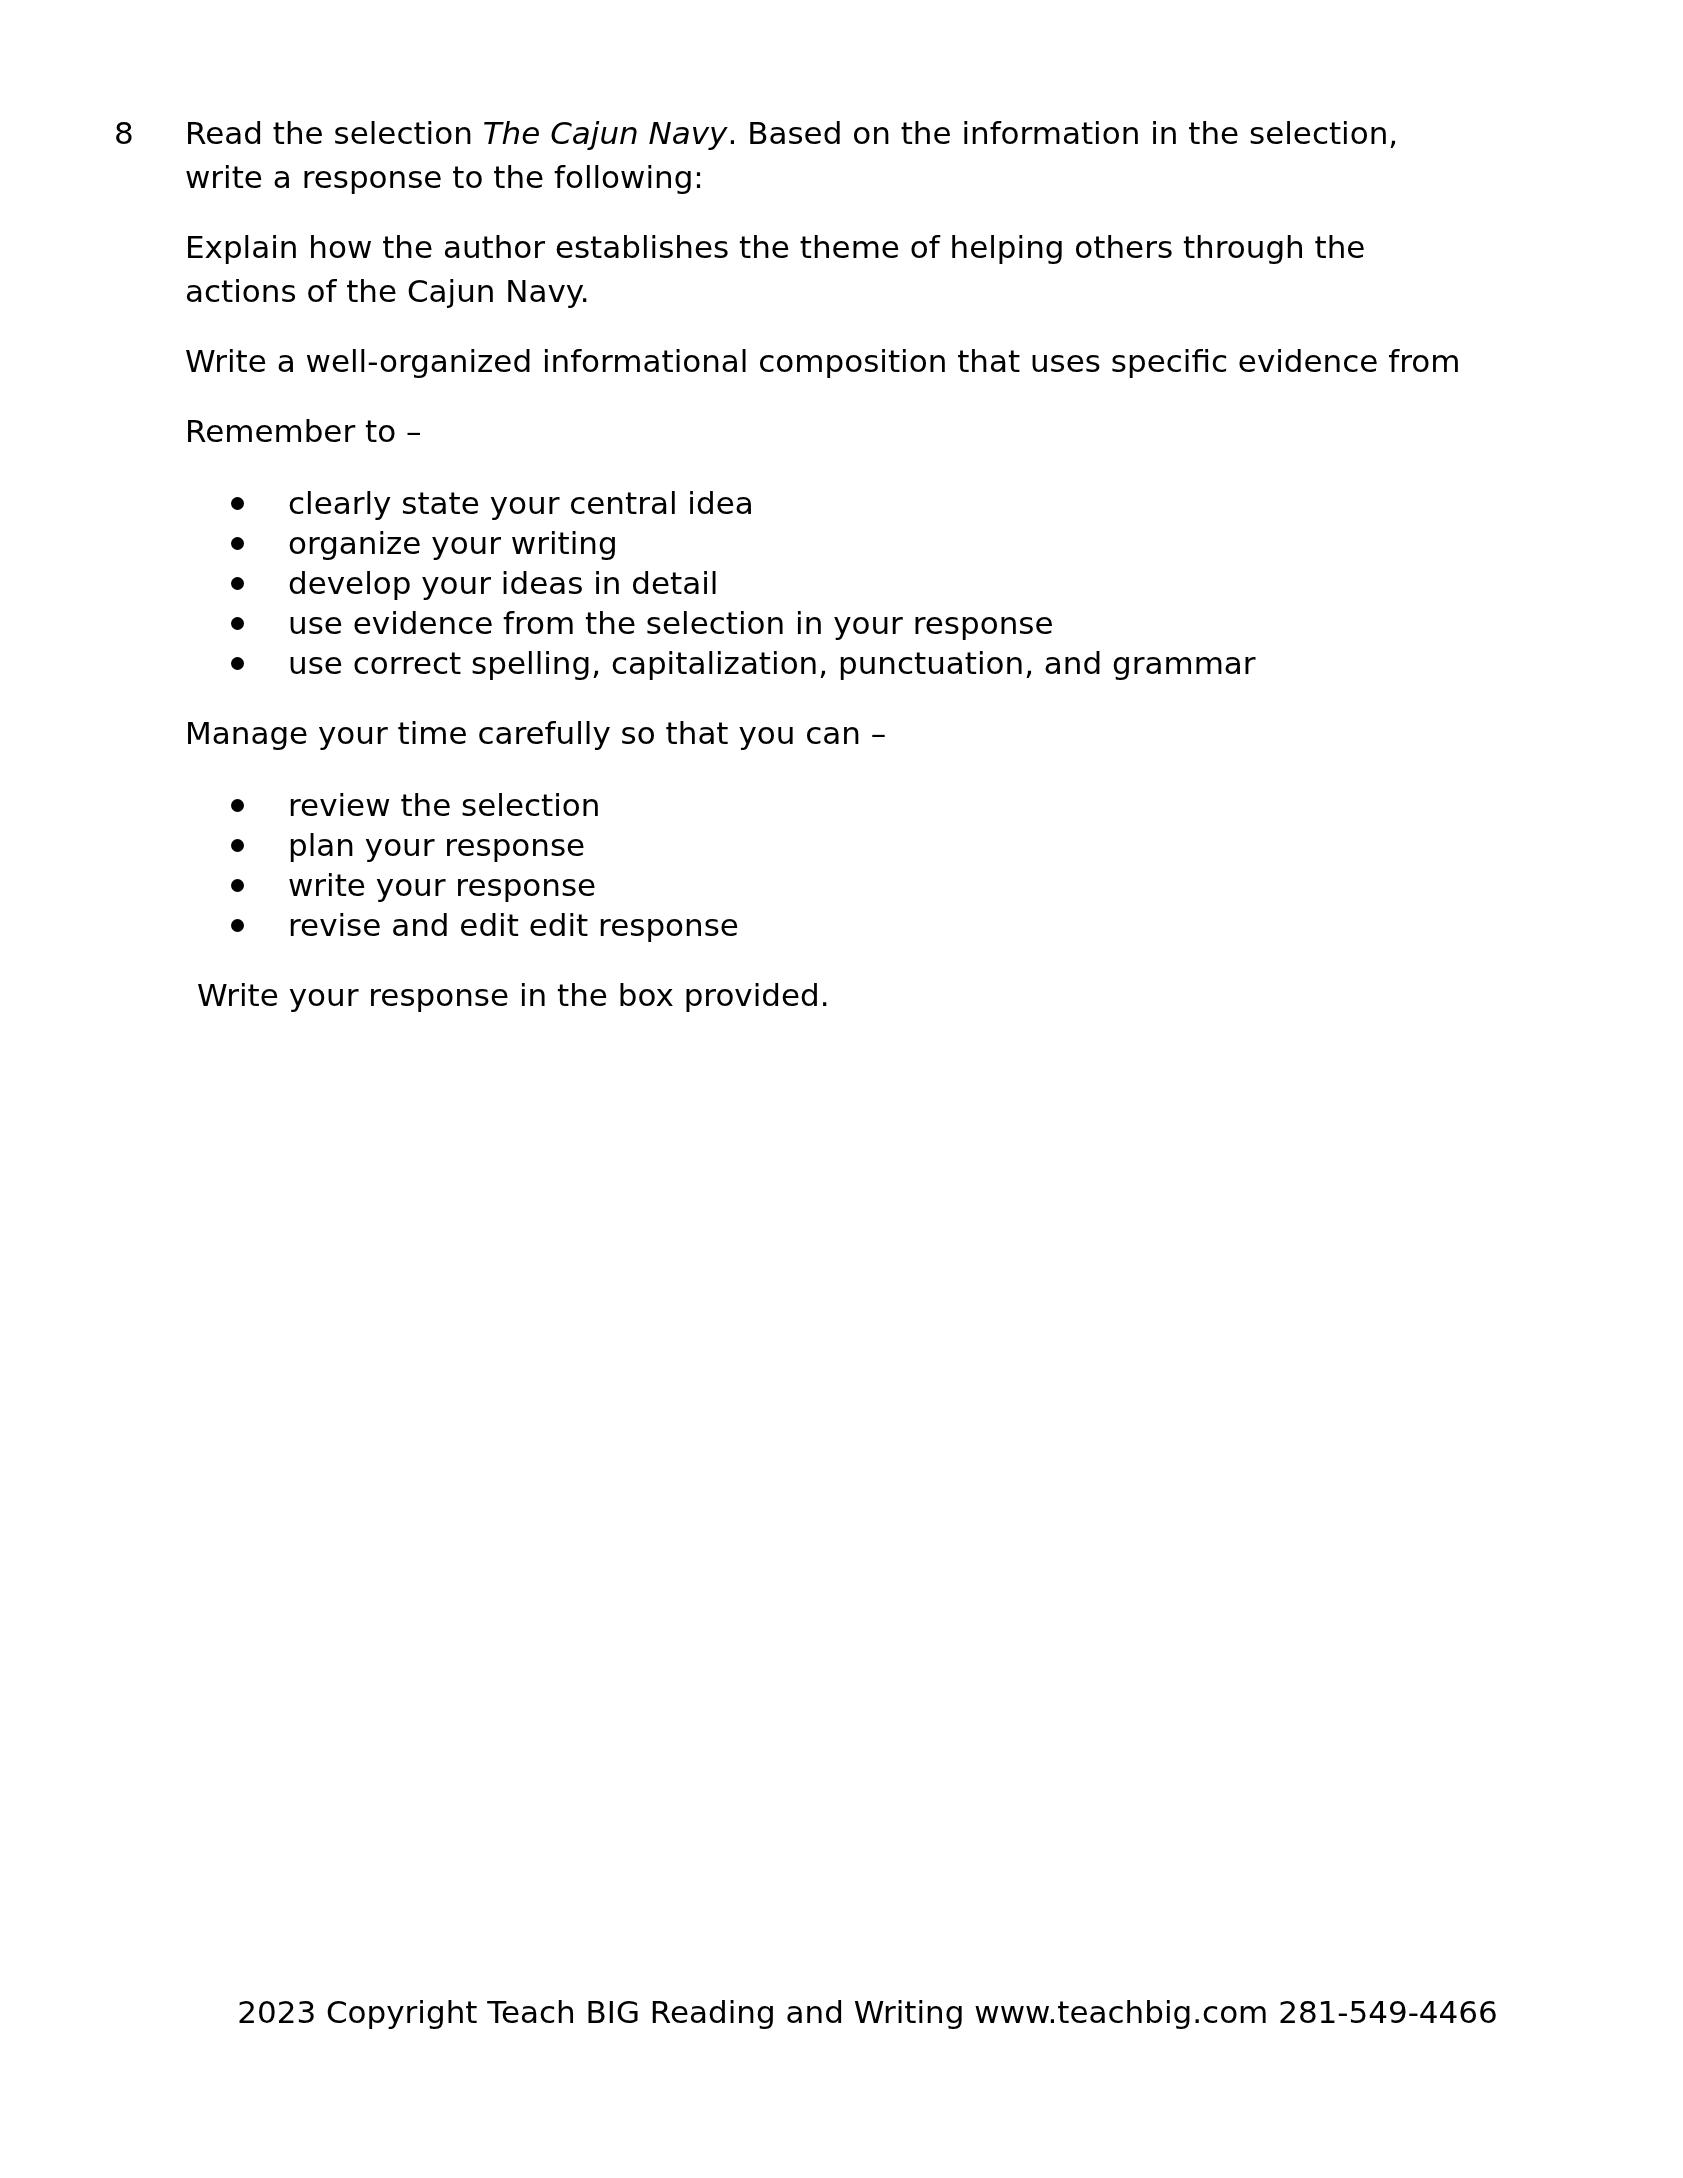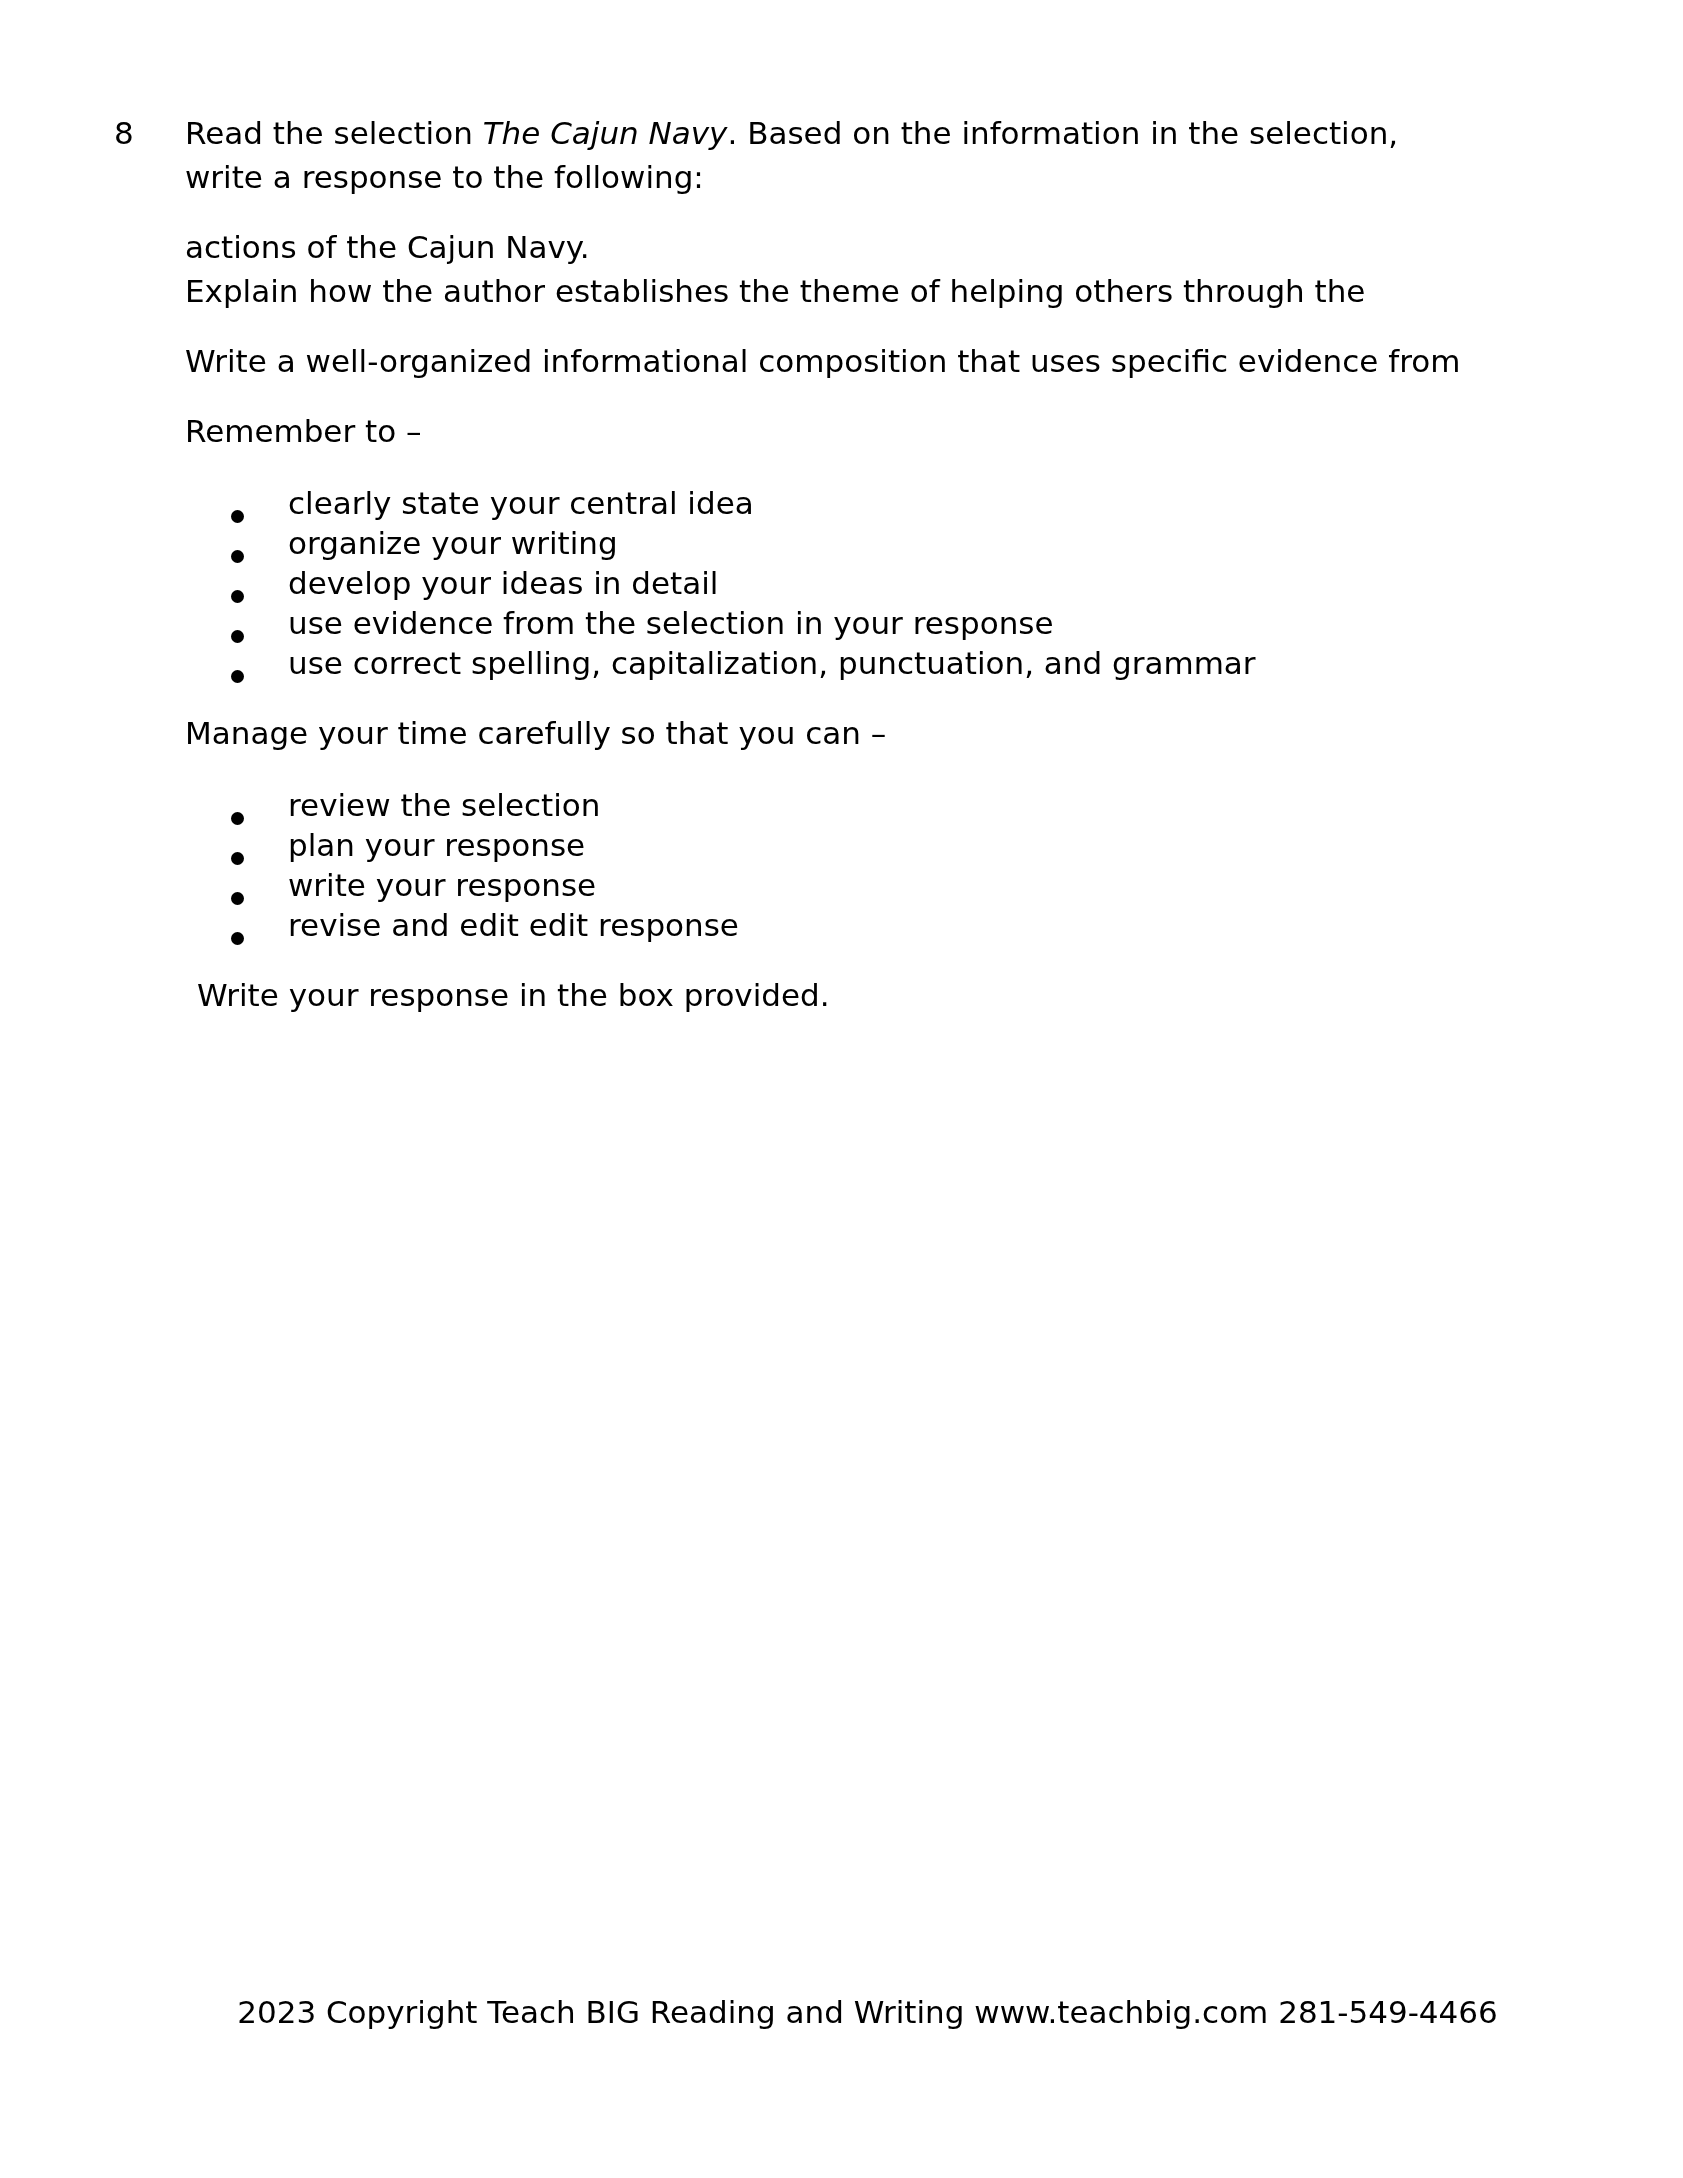--- a/index.html
+++ b/index.html
@@ -40,21 +40,21 @@
   }
   .it {
   }
   ul.blist {
     list-style: none;
     margin: 30px 0 28px 0;
     padding: 0;
   }
   ul.blist li {
     display: flex;
-    align-items: flex-end;
+    align-items: flex-start;
     line-height: 40px;
     white-space: nowrap;
   }
   .dot {
     flex: 0 0 auto;
     width: 13px;
     height: 13px;
     margin: 14px 44px 0 46px;
     background: #000000;
     border-radius: 50%;
@@ -81,22 +81,22 @@
   <div class="qnum">8</div>
 
   <div class="qbody">
 
     <p class="para">
       <span class="line"><span>Read the selection </span><em class="it">The Cajun Navy</em><span>. Based on the information in the selection,</span></span>
       <span class="line">write a response to the following:</span>
     </p>
 
     <p class="para">
+      <span class="line">Explain how the author establishes the theme of helping others through the</span>
       <span class="line">actions of the Cajun Navy.</span>
-      <span class="line">Explain how the author establishes the theme of helping others through the</span>
     </p>
 
     <p class="para">
       <span class="line">Write a well-organized informational composition that uses specific evidence from</span>
     </p>
 
     <p class="para">
       <span class="line">Remember to –</span>
     </p>
 

